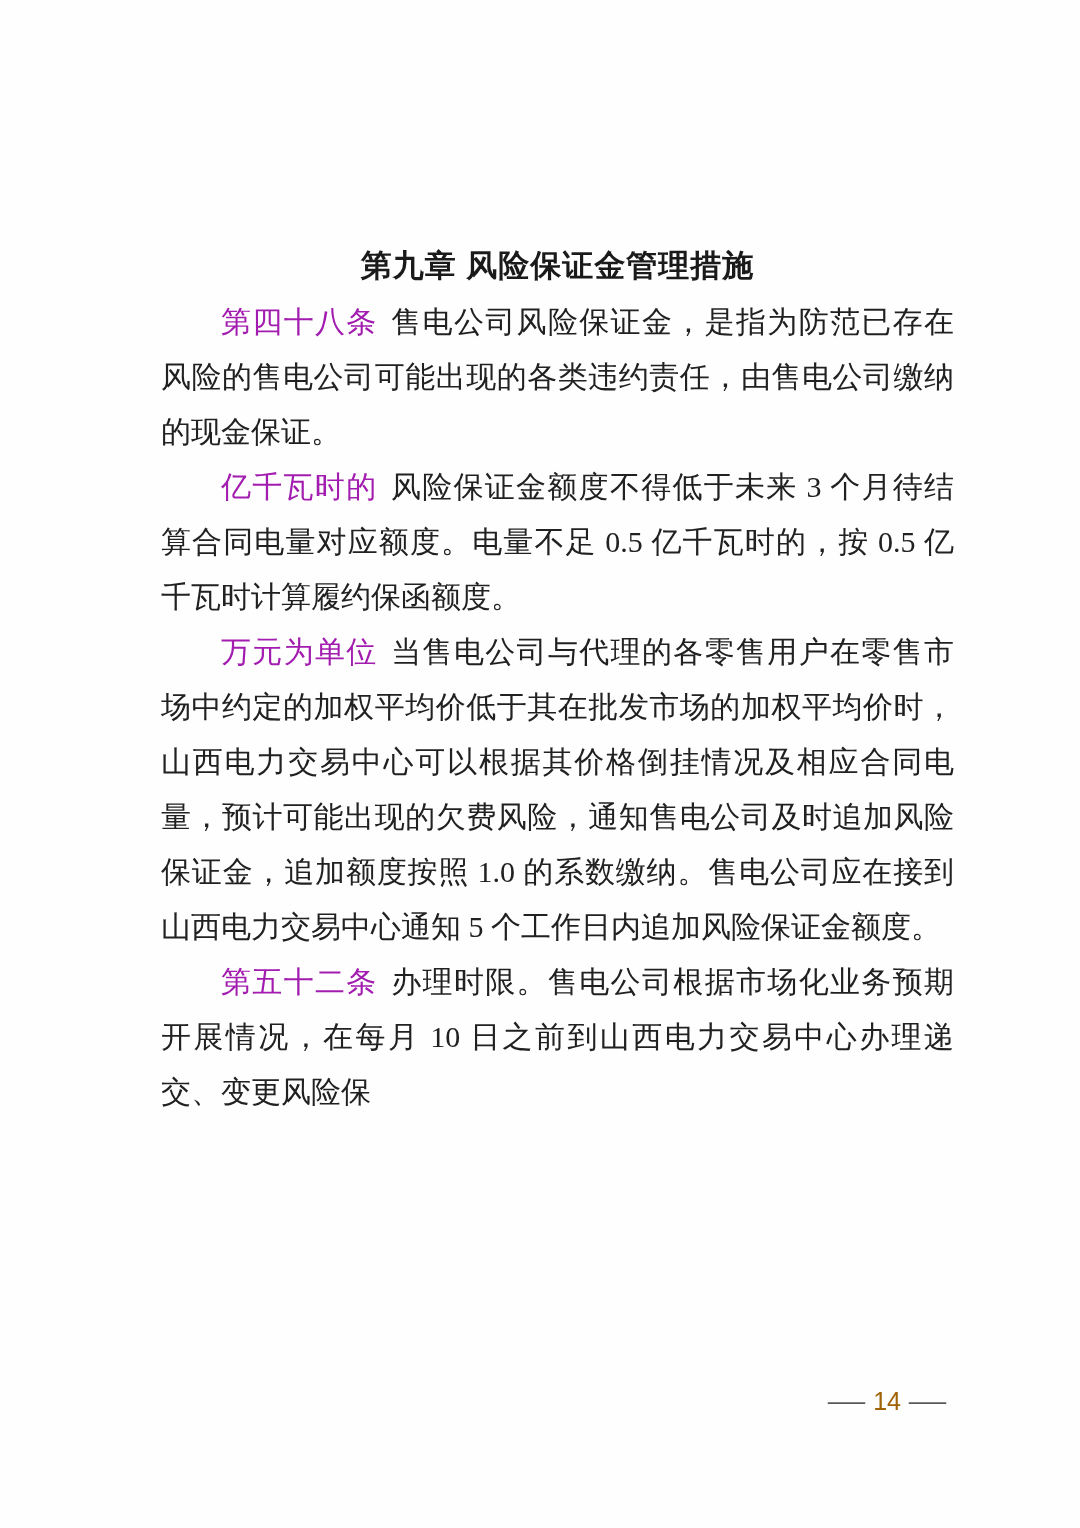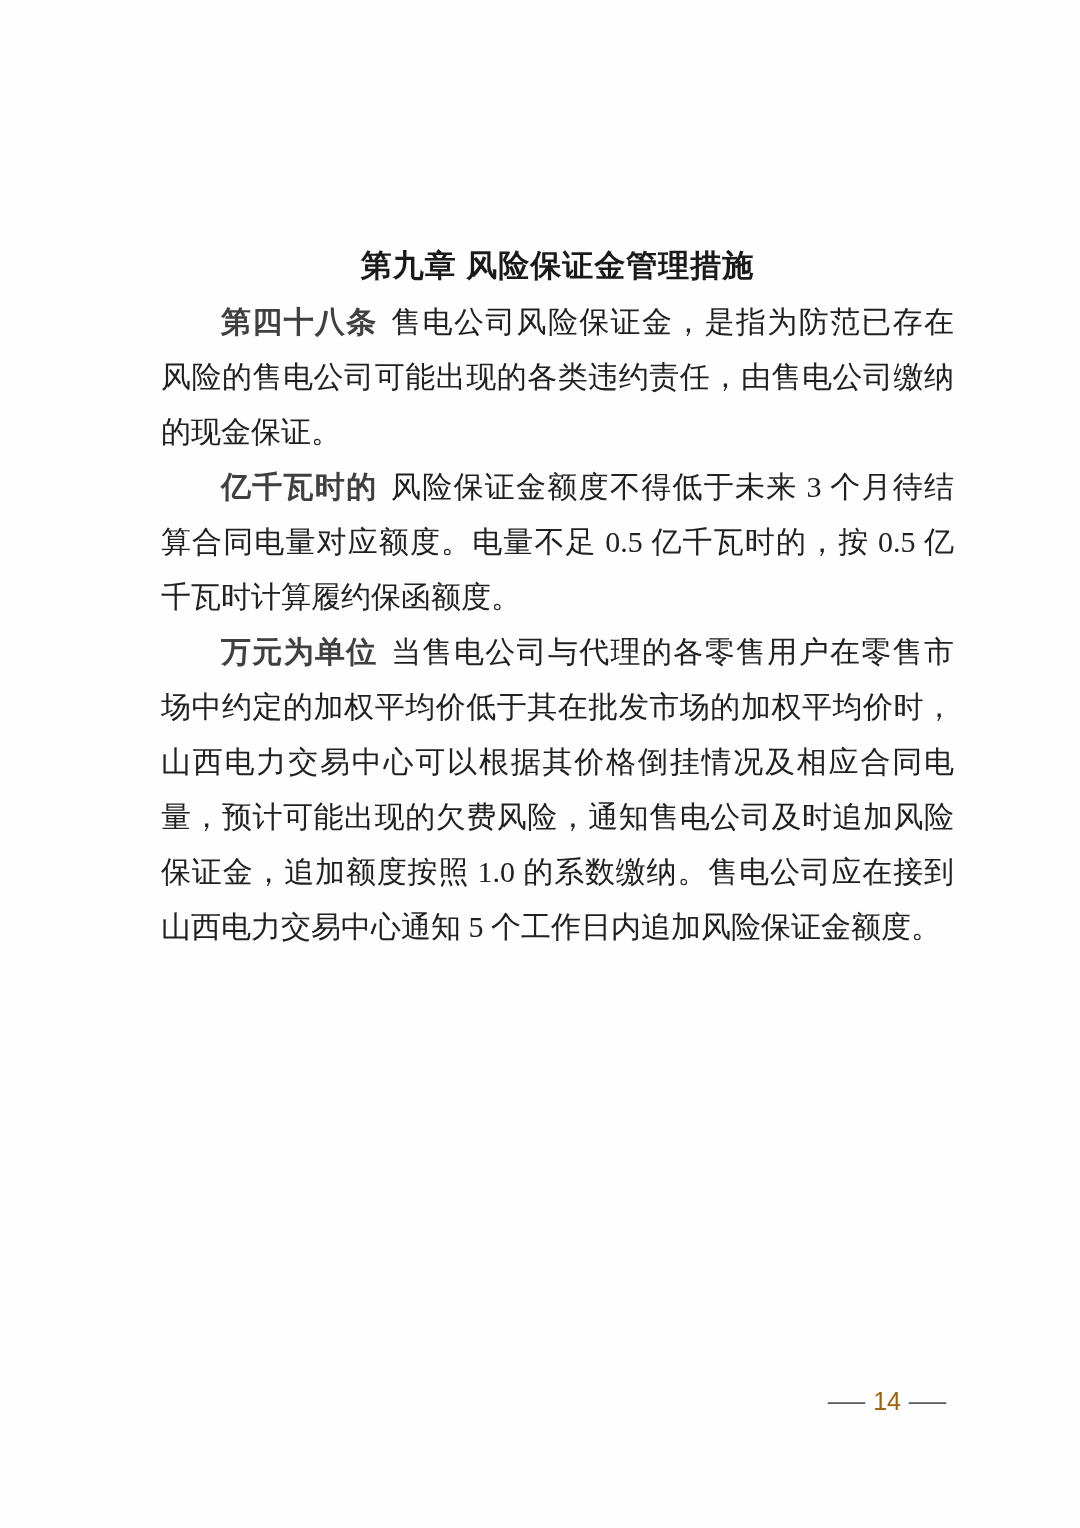--- a/index.html
+++ b/index.html
@@ -40,23 +40,23 @@
   .para {
     font-size: 30px;
     line-height: 55px;
     text-align: justify;
     text-indent: 2em;
     color: #212121;
     word-break: break-all;
   }
 
   .para .term {
-    font-weight: 700;
+    font-weight: 400;
     margin-right: 0.45em;
-    color: #404040;
+    color: #a21caf;
   }
 
   .footer {
     position: absolute;
     right: 140px;
     bottom: 112px;
     display: flex;
     align-items: center;
     gap: 14px;
     font-family: "Liberation Sans", "DejaVu Sans", sans-serif;
@@ -89,20 +89,23 @@
 
 
     <p class="para">
       <span class="term">亿千瓦时的</span><span>风险保证金额度不得低于未来 3 个月待结算合同电量对应额度。电量不足 0.5 亿千瓦时的，按 0.5 亿千瓦时计算履约保函额度。</span>
     </p>
 
     <p class="para">
       <span class="term">万元为单位</span><span>当售电公司与代理的各零售用户在零售市场中约定的加权平均价低于其在批发市场的加权平均价时，山西电力交易中心可以根据其价格倒挂情况及相应合同电量，预计可能出现的欠费风险，通知售电公司及时追加风险保证金，追加额度按照 1.0 的系数缴纳。售电公司应在接到山西电力交易中心通知 5 个工作日内追加风险保证金额度。</span>
     </p>
 
+    <p class="para">
+      <span class="term">第五十二条</span><span>办理时限。售电公司根据市场化业务预期开展情况，在每月 10 日之前到山西电力交易中心办理递交、变更风险保</span>
+    </p>
 
   </div>
 
   <div class="footer">
     <span class="dash">—</span>
     <span class="num">14</span>
     <span class="dash">—</span>
   </div>
 
 </div>

